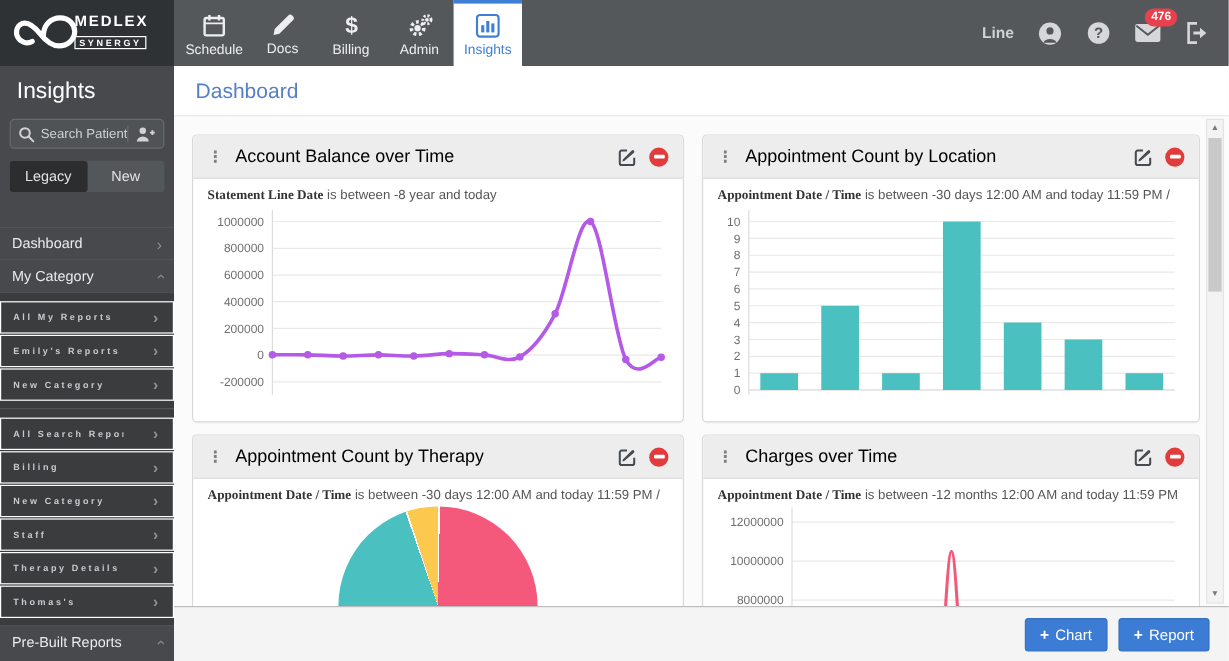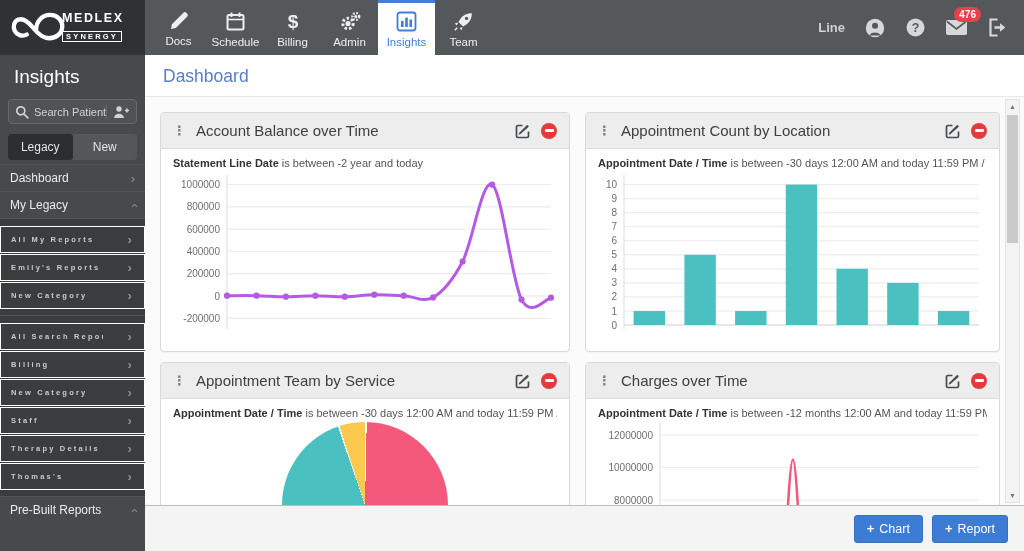--- a/index.html
+++ b/index.html
@@ -25,21 +25,21 @@
 
   
   .bodyrow { flex:1; display:flex; min-height:0; }
 
   
   .sidebar { width:145px; flex:0 0 145px; background:#47494c; color:#e9ebed; overflow:hidden; }
   .sb-title { font-size:19px; color:#fff; padding:11px 14px 9px; }
   .searchbox { margin:2px 8px 10px; height:25px; background:#505356; border:1px solid #68696b; border-radius:4px; display:flex; align-items:center; padding:0 6px; cursor:text; }
   .searchbox .ph { font-size:11px; color:#cfd2d4; flex:1; margin-left:5px; white-space:nowrap; overflow:hidden; }
   .addp { border-left:1px solid #68696b; padding-left:6px; display:flex; cursor:pointer; }
-  .toggle { margin:0 8px 4px; background:#54575a; border-radius:3px; display:flex; overflow:hidden; }
+  .toggle { margin:0 8px 29px; background:#54575a; border-radius:3px; display:flex; overflow:hidden; }
   .tg { flex:1; text-align:center; font-size:12px; color:#e3e3e3; padding:6px 0; cursor:pointer; }
   .tg.legacy { background:#2b2d2f; border-radius:3px; }
   .sb-menu { font-size:12px; }
   .sb-row { display:flex; align-items:center; padding:0 10px; height:27px; cursor:pointer; }
   .sb-row.top { border-top:1px solid #515457; color:#e9ebed; }
   .sb-label { flex:1; white-space:nowrap; overflow:hidden; }
   .sb-subwrap { background:#3a3c3e; padding:6px 0; border-top:1px solid #515457; }
   .sb-row.sub { color:#c9ccce;gap:24px; }
   .chev { color:#8f9295; font-size:13px; line-height:1; display:inline-block; }
   .chev.up { transform:rotate(-90deg); }
@@ -47,28 +47,28 @@
   
   .main { flex:1; display:flex; flex-direction:column; min-width:0; background:#fbfbfb; }
   .page-head { height:42px; flex:0 0 42px; background:#fff; border-bottom:1px solid #e8e8e8; }
   .page-head h1 { font-size:17.5px; color:#567ec8; font-weight:normal; padding:11px 0 0 18px; }
   .content { flex:1; position:relative; overflow:hidden; padding:15px 0 0 15px; }
   .grid { display:grid; grid-template-columns:410px 415px; grid-auto-rows:240px; gap:10px 15px; }
 
   .panel { background:#fff; border:1px solid #d9d9d9; border-radius:4px; overflow:hidden; box-shadow:0 1px 1px rgba(0,0,0,0.03); }
   .panel-head { display:flex; align-items:center; height:36px; padding:0 12px; background:#ededed; border-bottom:1px solid #dcdcdc; gap:10px; }
   .drag { color:#7c8084; font-size:13px; font-weight:bold; cursor:grab; }
-  .panel-title { font-size:15px; font-weight:normal; color:#404040; white-space:nowrap; overflow:hidden; }
+  .panel-title { font-size:15px; font-weight:normal; color:#000000; white-space:nowrap; overflow:hidden; }
   .spacer { flex:1; }
   .editbtn { display:flex; cursor:pointer; }
   .removebtn { width:16px; height:16px; border-radius:50%; background:#e23b3b; position:relative; display:inline-block; cursor:pointer; }
   .removebtn::after { content:''; position:absolute; left:3.5px; top:6.8px; width:9px; height:2.6px; background:#fff; border-radius:1px; }
   .panel-body { padding:0 12px; }
   .subtitle { font-size:11px; color:#555; padding-top:8px; white-space:nowrap; overflow:hidden; }
-  .subtitle .b { font-weight:bold; color:#333; }
+  .subtitle .b { font-weight:bold; color:#333;font-family:Liberation Serif, serif; }
   .chartbox { margin-top:2px; }
   .chartbox svg { display:block; font-family:inherit; }
   .pie { border-radius:50%; margin:3px auto 0; }
 
   
   .vscroll { position:absolute; top:2px; right:4px; bottom:2px; width:15px; background:#f3f3f3; border:1px solid #e4e4e4; }
   .vscroll .arr { position:absolute; left:0; width:13px; text-align:center; font-size:7px; color:#777; cursor:pointer; }
   .arr.up { top:3px; } .arr.down { bottom:3px; }
   .thumb { position:absolute; left:1px; top:15px; width:11px; height:128px; background:#c9c9c9; cursor:grab; }
 
@@ -92,36 +92,36 @@
           </svg>
       </span>
       <span class="logotext">
         <span class="brand">MEDLEX</span>
         <span class="sub">SYNERGY</span>
       </span>
     </div>
     <nav class="tabs">
         <div class="tab">
           <span class="tab-icon" style="display: flex;">
-            <svg width="20" height="20" viewBox="0 0 20 20">
-              <path d="M14.2 1.9 a2.3 2.3 0 0 1 3.3 0 l0.6 0.6 a2.3 2.3 0 0 1 0 3.3 L6.8 17.1 1.9 18.1 2.9 13.2 Z" fill="currentColor"></path>
-            </svg>
-          </span>
-          <span class="tab-label">Docs</span>
-        </div>
-        <div class="tab">
-          <span class="tab-icon" style="display: flex;">
             <svg width="21" height="21" viewBox="0 0 21 21">
               <rect x="2.5" y="4" width="16" height="14.5" rx="1.5" fill="none" stroke="currentColor" stroke-width="2"></rect>
               <line x1="6.5" y1="1.5" x2="6.5" y2="6" stroke="currentColor" stroke-width="2"></line>
               <line x1="14.5" y1="1.5" x2="14.5" y2="6" stroke="currentColor" stroke-width="2"></line>
               <line x1="2.8" y1="8.5" x2="18.2" y2="8.5" stroke="currentColor" stroke-width="1.6"></line>
             </svg>
           </span>
           <span class="tab-label">Schedule</span>
+        </div>
+        <div class="tab">
+          <span class="tab-icon" style="display: flex;">
+            <svg width="20" height="20" viewBox="0 0 20 20">
+              <path d="M14.2 1.9 a2.3 2.3 0 0 1 3.3 0 l0.6 0.6 a2.3 2.3 0 0 1 0 3.3 L6.8 17.1 1.9 18.1 2.9 13.2 Z" fill="currentColor"></path>
+            </svg>
+          </span>
+          <span class="tab-label">Docs</span>
         </div>
         <div class="tab">
           <span class="tab-icon" style="display: flex;">
             <svg width="20" height="21" viewBox="0 0 20 21">
               <text x="10" y="16.5" text-anchor="middle" font-size="19" font-weight="bold" fill="currentColor">$</text>
             </svg>
           </span>
           <span class="tab-label">Billing</span>
         </div>
         <div class="tab">
@@ -138,32 +138,20 @@
         <div class="tab active">
           <span class="tab-icon" style="display: flex;">
             <svg width="21" height="21" viewBox="0 0 21 21">
               <rect x="1.5" y="1.5" width="18" height="18" rx="2.5" fill="none" stroke="currentColor" stroke-width="1.8"></rect>
               <rect x="5" y="10" width="2.6" height="6" fill="currentColor"></rect>
               <rect x="9.2" y="6.5" width="2.6" height="9.5" fill="currentColor"></rect>
               <rect x="13.4" y="8.5" width="2.6" height="7.5" fill="currentColor"></rect>
             </svg>
           </span>
           <span class="tab-label">Insights</span>
-        </div>
-        <div class="tab">
-          <span class="tab-icon" style="display: flex;">
-            <svg width="21" height="21" viewBox="0 0 21 21">
-              <path d="M18.8 2.2 c-4.8 -0.2 -9 2 -11.5 5.8 l-1.9 2.9 4.7 4.7 2.9 -1.9 C16.8 11.2 19 7 18.8 2.2 Z" fill="currentColor"></path>
-              <circle cx="13.6" cy="7.4" r="1.7" fill="#55585b"></circle>
-              <path d="M5 11.5 l-3.2 0.9 2 2 Z" fill="currentColor"></path>
-              <path d="M9.5 16 l-0.9 3.2 -2 -2 Z" fill="currentColor"></path>
-              <path d="M4.2 16.8 l-2.4 2.4" stroke="currentColor" stroke-width="1.4"></path>
-            </svg>
-          </span>
-          <span class="tab-label">Team</span>
         </div>
       </nav>
     <div class="navright">
       <span class="username">Line</span>
       <span class="actions" style="display:flex;gap:19px;align-items:center;">
           <span class="nav-action">
             <span class="icon" style="display: flex;">
               <svg width="22" height="22" viewBox="0 0 22 22">
                 <circle cx="11" cy="11" r="9.2" fill="currentColor"></circle>
                 <circle cx="11" cy="8.8" r="3" fill="#55585b"></circle>
@@ -225,21 +213,21 @@
       <div class="toggle">
         <span class="tg legacy">Legacy</span>
         <span class="tg new">New</span>
       </div>
       <nav class="sb-menu">
           <div class="sb-row top">
             <span class="sb-label">Dashboard</span>
             <span class="chev right">›</span>
           </div>
           <div class="sb-row top">
-            <span class="sb-label">My Legacy</span>
+            <span class="sb-label">My Category</span>
             <span class="chev up">›</span>
           </div>
           <div class="sb-subwrap">
             <div class="sb-row sub">
               <span class="sb-label">All My Reports</span>
               <span class="chev right">›</span>
             </div>
             <div class="sb-row sub">
               <span class="sb-label">Emily's Reports</span>
               <span class="chev right">›</span>
@@ -295,21 +283,21 @@
                 <span class="spacer"></span>
                 <span class="editbtn">
                   <svg width="16" height="16" viewBox="0 0 16 16">
                     <path d="M13.5 8.5 V13 a1.5 1.5 0 0 1 -1.5 1.5 H3 A1.5 1.5 0 0 1 1.5 13 V4 A1.5 1.5 0 0 1 3 2.5 h4.5" fill="none" stroke="#464b50" stroke-width="1.7"></path>
                     <path d="M5.2 11.2 l-1.5 0.3 0.3 -1.5 L11.5 2.5 a1.2 1.2 0 0 1 1.7 0 l0.1 0.1 a1.2 1.2 0 0 1 0 1.7 Z" fill="#464b50"></path>
                   </svg>
                 </span>
                 <span class="removebtn"></span>
               </div>
               <div class="panel-body">
-                <div class="subtitle"><span class="b">Statement Line Date</span><span> is between -2 year and today</span></div>
+                <div class="subtitle"><span class="b">Statement Line Date</span><span> is between -8 year and today</span></div>
                 <div class="chartbox">
                   <svg width="384" height="166" viewBox="0 0 384 166">
                     <line x1="54" y1="147.3" x2="378" y2="147.3" stroke="#e9e9e9" stroke-width="1"></line>
                     <text x="47" y="150.8" text-anchor="end" font-size="10" fill="#6f6f6f">-200000</text>
                     <line x1="54" y1="125.0" x2="378" y2="125.0" stroke="#e9e9e9" stroke-width="1"></line>
                     <text x="47" y="128.5" text-anchor="end" font-size="10" fill="#6f6f6f">0</text>
                     <line x1="54" y1="102.7" x2="378" y2="102.7" stroke="#e9e9e9" stroke-width="1"></line>
                     <text x="47" y="106.2" text-anchor="end" font-size="10" fill="#6f6f6f">200000</text>
                     <line x1="54" y1="80.4" x2="378" y2="80.4" stroke="#e9e9e9" stroke-width="1"></line>
                     <text x="47" y="83.9" text-anchor="end" font-size="10" fill="#6f6f6f">400000</text>
@@ -384,21 +372,21 @@
                     <rect x="238.5" y="97.8" width="31.4" height="56.2" fill="#4bc0c0"></rect>
                     <rect x="289.2" y="111.9" width="31.4" height="42.1" fill="#4bc0c0"></rect>
                     <rect x="339.9" y="140.0" width="31.4" height="14.0" fill="#4bc0c0"></rect>
                   </svg>
                 </div>
               </div>
             </section>
             <section class="panel">
               <div class="panel-head">
                 <span class="drag">⋮</span>
-                <h3 class="panel-title">Appointment Team by Service</h3>
+                <h3 class="panel-title">Appointment Count by Therapy</h3>
                 <span class="spacer"></span>
                 <span class="editbtn">
                   <svg width="16" height="16" viewBox="0 0 16 16">
                     <path d="M13.5 8.5 V13 a1.5 1.5 0 0 1 -1.5 1.5 H3 A1.5 1.5 0 0 1 1.5 13 V4 A1.5 1.5 0 0 1 3 2.5 h4.5" fill="none" stroke="#464b50" stroke-width="1.7"></path>
                     <path d="M5.2 11.2 l-1.5 0.3 0.3 -1.5 L11.5 2.5 a1.2 1.2 0 0 1 1.7 0 l0.1 0.1 a1.2 1.2 0 0 1 0 1.7 Z" fill="#464b50"></path>
                   </svg>
                 </span>
                 <span class="removebtn"></span>
               </div>
               <div class="panel-body">

